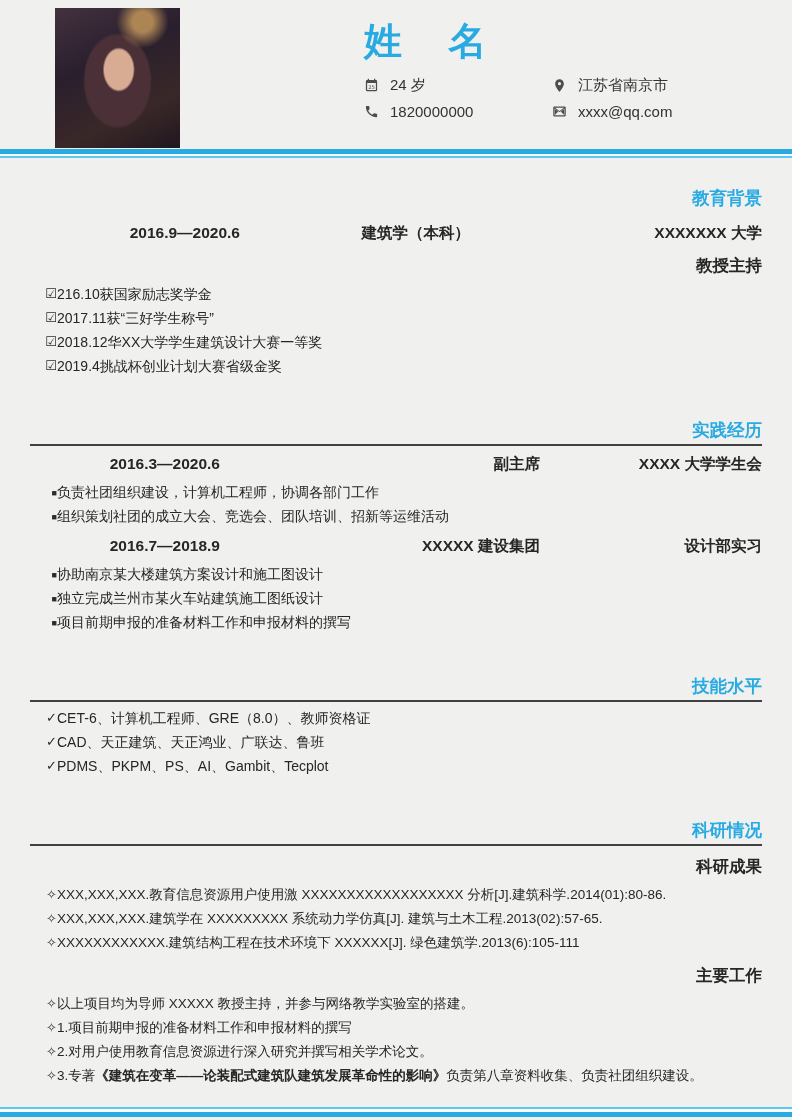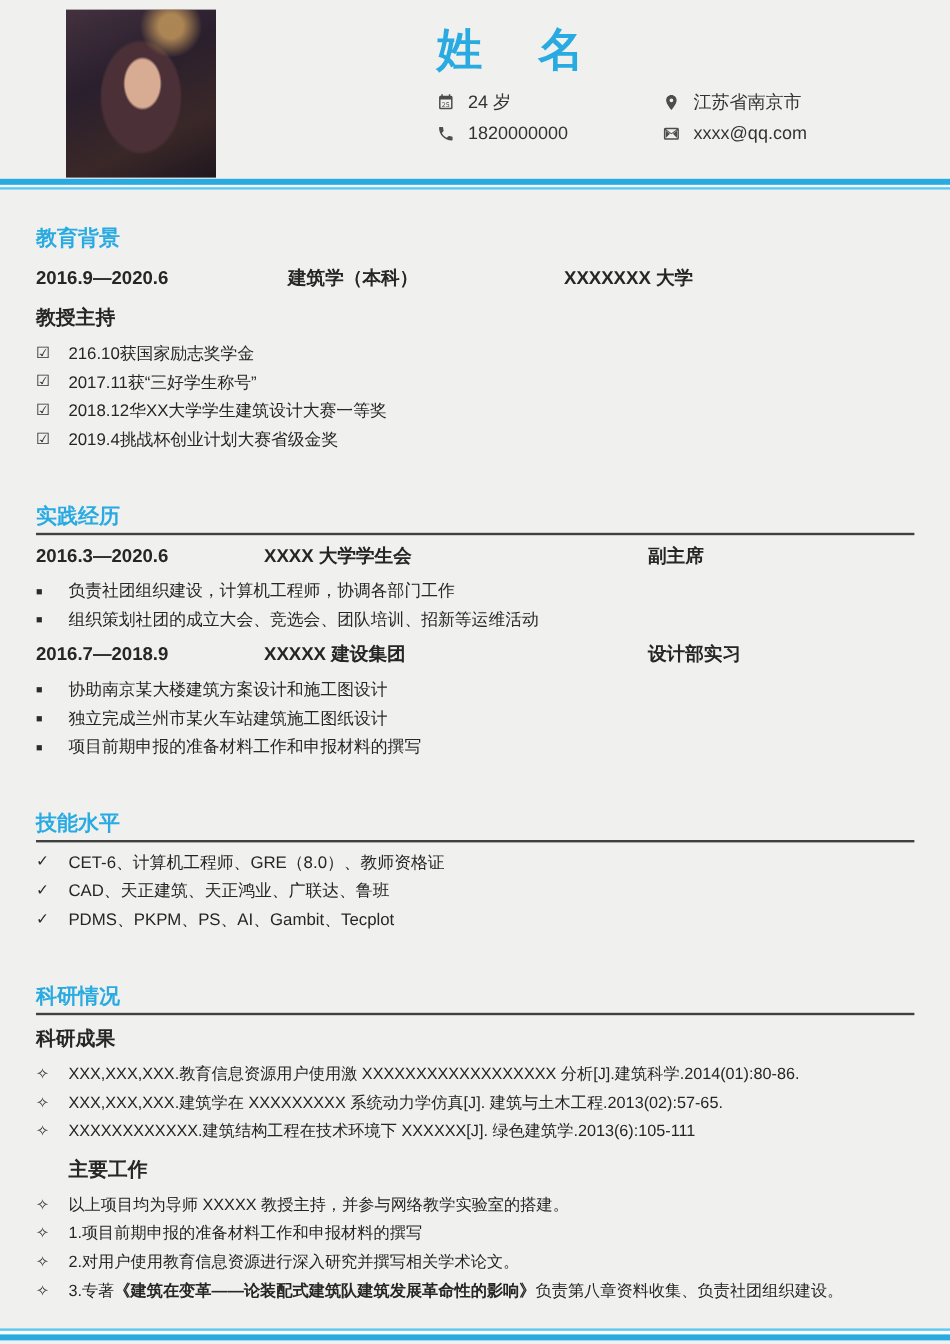--- a/index.html
+++ b/index.html
@@ -35,21 +35,21 @@
   
   .sep-top{
     height:2px;background:#f7fcff;
     border-top:5px solid #29abe2;border-bottom:2px solid #5fc6ef;
   }
   .sep-bottom{
     position:absolute;left:0;right:0;bottom:3px;height:3px;background:#f7fcff;
     border-top:2px solid #5fc6ef;border-bottom:5px solid #29abe2;
   }
   
-  .content{padding:0 30px;}
+  .content{padding:0 30px;text-align:right;}
   .sec-title{color:#29abe2;font-weight:bold;font-size:17.5px;line-height:22px;}
   .sec-rule{border:none;border-top:2px solid #404040;margin:3px 0 4px 0;}
   #sec-education .sec-title{padding-top:29px;}
   .row3{display:grid;font-weight:bold;font-size:15.5px;line-height:25px;}
   .edu-row{grid-template-columns:210px 230px auto;margin-top:11px;}
   .job-row{grid-template-columns:190px 320px auto;margin-top:5px;}
   .sub-h{font-weight:bold;font-size:16.5px;line-height:26px;margin-top:7px;}
   ul.blist{list-style:none;margin:4px 0 0 0;padding:0;font-size:14px;}
   ul.blist li{display:flex;line-height:24px;}
   .bul{flex:0 0 27px;color:#2b2b2b;}
@@ -135,22 +135,22 @@
           <span>2019.4挑战杯创业计划大赛省级金奖</span>
         </li>
     </ul>
   </section>
 
   <section>
     <div class="sec-title mt-sec">实践经历</div>
     <hr class="sec-rule">
     <div class="row3 job-row">
       <span>2016.3—2020.6</span>
+      <span>副主席</span>
       <span>XXXX 大学学生会</span>
-      <span>副主席</span>
     </div>
     <ul class="blist">
       <li>
           <span class="bul sq">■</span>
           <span>负责社团组织建设，计算机工程师，协调各部门工作</span>
         </li>
       <li>
           <span class="bul sq">■</span>
           <span>组织策划社团的成立大会、竞选会、团队培训、招新等运维活动</span>
         </li>

